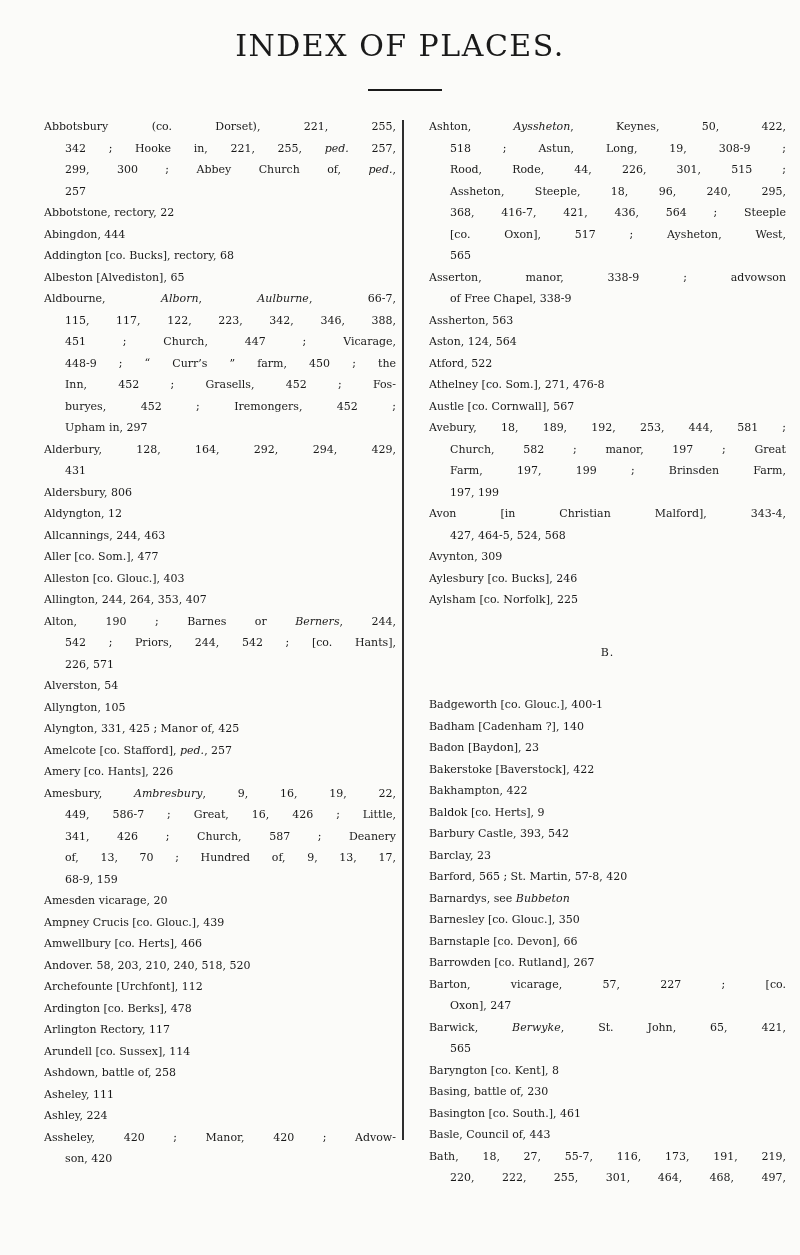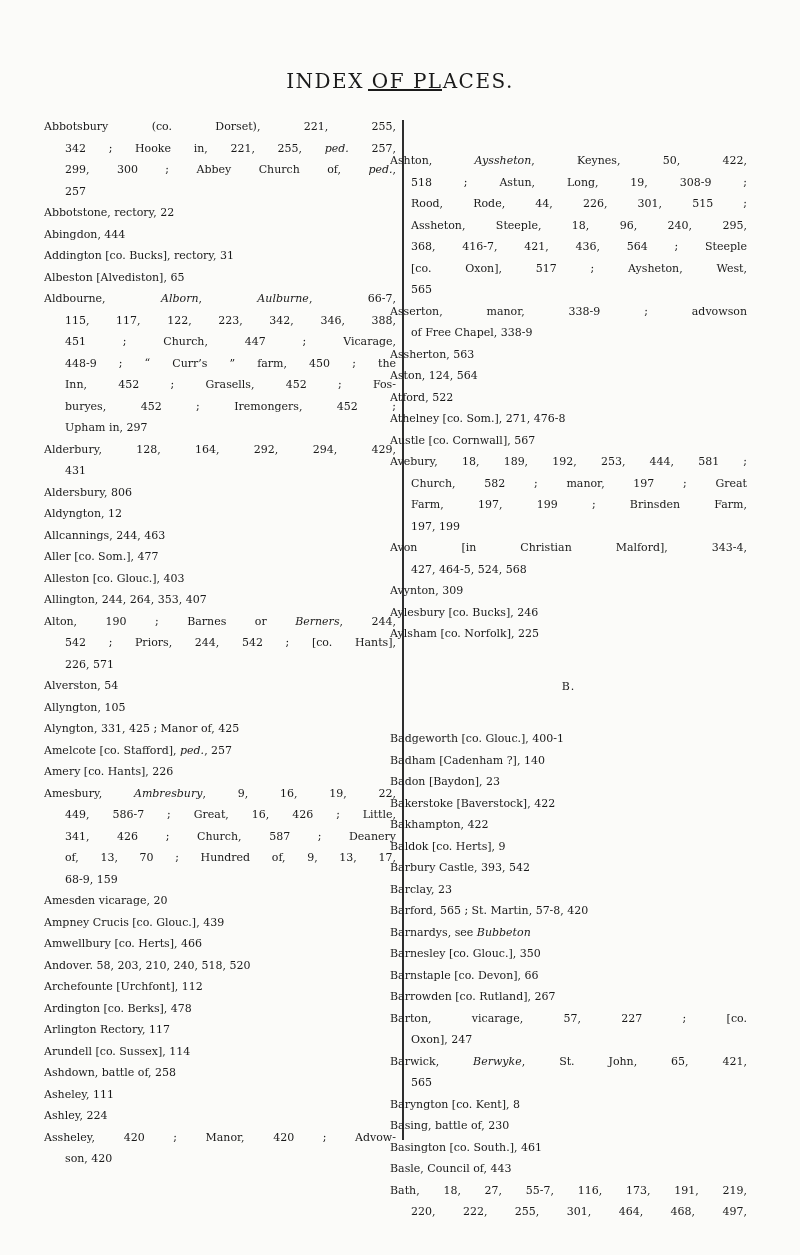--- a/index.html
+++ b/index.html
@@ -12,44 +12,43 @@
     background:var(--paper);
     position:relative;
     font-family:"DejaVu Serif","Liberation Serif",serif;
     color:var(--ink);
     overflow:hidden;
   }
   .page-title{
     position:absolute;
     top:28px;left:0;width:800px;
     text-align:center;
-    font-size:20px;
+    font-size:30px;
     letter-spacing:1.5px;
     white-space:nowrap;
-    margin-top:41px;
   }
   .title-rule{
     position:absolute;
     top:89px;left:368px;
     width:74px;height:2px;
     background:var(--ink);
   }
   .column-divider{
     position:absolute;
     left:402px;top:120px;
     width:2px;height:1020px;
     background:#2e2e2e;
   }
   .col{
     position:absolute;
     top:116px;
     font-size:11px;
   }
   .col-left{left:44px;width:352px;}
-  .col-right{left:390px;width:357px;margin-top:34px;}
+  .col-right{left:429px;width:357px;}
   .entry{margin:0;padding:0;}
   .line{
     line-height:21.5px;
     height:21.5px;
     overflow:hidden;
     white-space:normal;
   }
   .cont{padding-left:21px;}
   .jl{text-align:justify;text-align-last:justify;}
   .section-heading{
@@ -76,21 +75,21 @@
         <div class="line cont jl">299, 300 ; Abbey Church of, <i>ped.</i>,</div>
         <div class="line cont">257</div>
       </div>
       <div class="entry">
         <div class="line">Abbotstone, rectory, 22</div>
       </div>
       <div class="entry">
         <div class="line">Abingdon, 444</div>
       </div>
       <div class="entry">
-        <div class="line">Addington [co. Bucks], rectory, 31</div>
+        <div class="line">Addington [co. Bucks], rectory, 68</div>
       </div>
       <div class="entry">
         <div class="line">Albeston [Alvediston], 65</div>
       </div>
       <div class="entry">
         <div class="line jl">Aldbourne, <i>Alborn</i>, <i>Aulburne</i>, 66-7,</div>
         <div class="line cont jl">115, 117, 122, 223, 342, 346, 388,</div>
         <div class="line cont jl">451 ; Church, 447 ; Vicarage,</div>
         <div class="line cont jl">448-9 ; “ Curr’s ” farm, 450 ; the</div>
         <div class="line cont jl">Inn, 452 ; Grasells, 452 ; Fos-</div>

